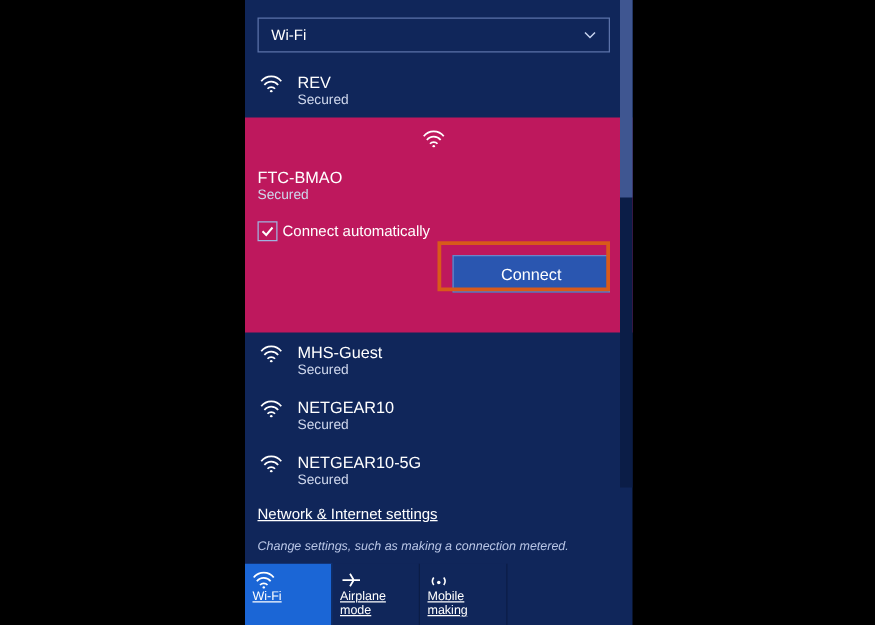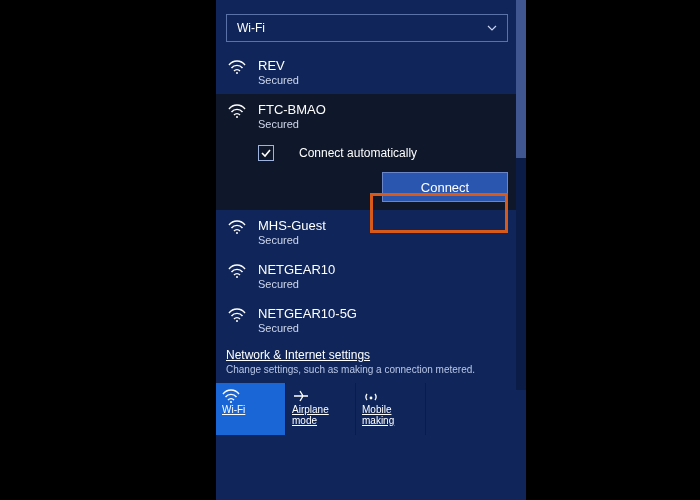--- a/index.html
+++ b/index.html
@@ -1,19 +1,19 @@
 <!DOCTYPE html>
 <html><head>
 <meta charset="utf-8">
 <style>
   * { margin: 0; padding: 0; box-sizing: border-box; }
   html, body { width: 700px; height: 500px; background: #000; font-family: "Segoe UI", Arial, sans-serif; overflow: hidden; }
   .flyout {
     position: absolute;
-    left: 216px;
+    left: 196px;
     top: 0;
     width: 310px;
     height: 500px;
     background: #10265a;
     color: #fff;
     font-size: 12px;
     display: flex;
     flex-direction: column;
   }
   .scroll-area {
@@ -55,26 +55,27 @@
   .net-item {
     display: flex;
     padding: 8px 10px 8px 10px;
     gap: 10px;
   }
   .net-item .wifi-ico { flex: 0 0 22px; display:flex; align-items:flex-start; justify-content:center; padding-top:2px;}
   .net-text { display:flex; flex-direction:column; gap:1px;justify-content:center; }
   .net-name { font-size: 13px; color: #fff; }
   .net-sub { font-size: 11px; color: #cfd7ec; }
   .net-item.selected {
-    background: #0f172a;
-    padding-bottom: 8px;
+    background: #be185d;
+    padding-bottom: 32px;
     padding-right: 18px;
+    flex-direction: column;
   }
   .auto-row {
-    display:flex; align-items:center; gap:25px;
+    display:flex; align-items:center; gap:4px;
     margin: 14px 0 0 32px;
     font-size: 12px;
   }
   .chk {
     width: 16px; height: 16px; border: 1px solid #9fb3e0;
     display:flex; align-items:center; justify-content:center;
   }
   .connect-wrap { display:flex; justify-content:flex-end; margin-top:10px; }
   .connect-btn {
     width: 126px;
@@ -94,21 +95,22 @@
     padding: 6px 10px 4px 10px;
   }
   .settings-link {
     font-size: 12px;
     text-decoration: underline;
     color: #fff;
   }
   .settings-sub {
     font-size: 10px;
     color: #b9c6e6;
-    margin-top: 2px;
+    margin-top: 14px;
+    font-style: italic;
   }
   .bottom-bar {
     display: flex;
     height: 52px;
     margin-top: 4px;
   }
   .tile {
     width: 70px;
     height: 52px;
     padding: 4px 6px;

